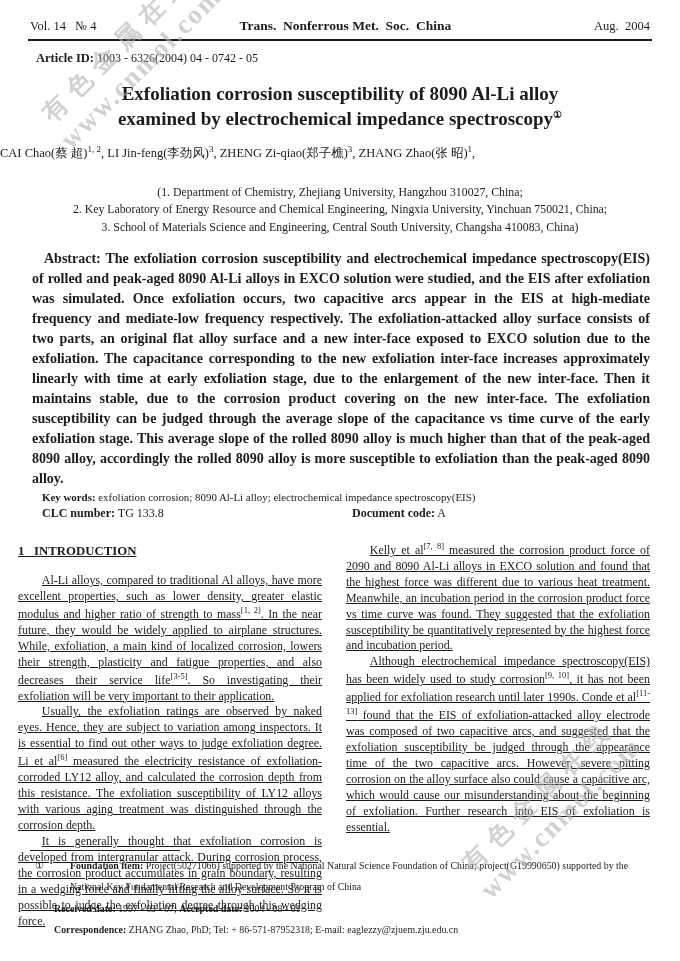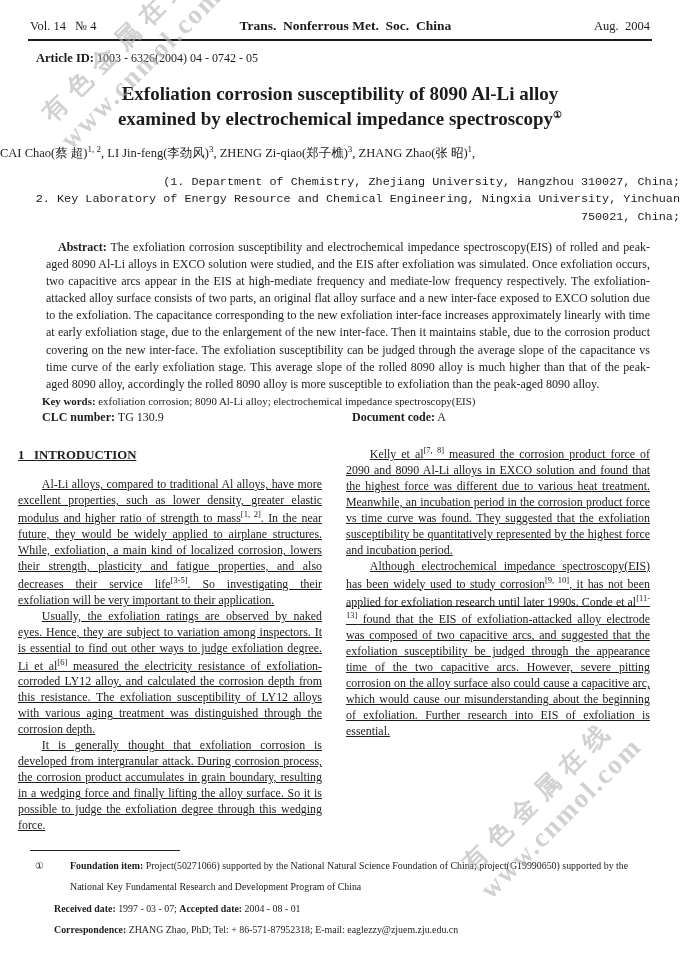--- a/index.html
+++ b/index.html
@@ -14,24 +14,24 @@
   .hdr .journal { font-weight:bold; font-size:13.5px; }
   .rule { border-top:2px solid #1b1b1b; margin:5px 28px 0 28px; height:0; }
   .article-id { margin:10px 36px 0 36px; font-size:12px; }
   .article-id b { font-size:12.5px; }
   
   .title { margin:16px 95px 0 95px; text-align:center; font-size:19px;
            font-weight:bold; line-height:1.3; }
   .title sup { font-size:10px; }
   .authors { margin-top:13px; font-size:12.5px; }
   .authors sup { font-size:9px; }
-  .affils { margin-top:11px; text-align:right; font-size:11.8px; line-height:1.5;font-family:Liberation Mono, monospace; }
+  .affils { margin-top:21px; text-align:center; font-size:11.8px; line-height:1.5; }
   
-  .abstract { margin:12px 30px 0 46px; font-size:12px; line-height:1.43;
-              text-align:justify; text-indent:12px; }
+  .abstract { margin:12px 30px 0 32px; font-size:14px; line-height:1.43;
+              text-align:justify; text-indent:12px;font-weight:bold; }
   .kw { margin:2px 30px 0 30px; font-size:10.9px; padding-left:12px; }
   .clc-row { margin:3px 30px 0 30px; font-size:12px; display:flex; }
   .clc-left { flex:0 0 50%; padding-left:12px; }
   
   .columns { display:flex; gap:24px; margin:20px 30px 0 18px; height:428px; overflow:hidden;text-decoration:underline; }
   .col { flex:1; font-size:11.9px; line-height:1.34; text-align:justify; }
   .col h2 { font-size:12.8px; margin:2px 0 13px 0; white-space:pre; font-weight:bold; }
   .col p { margin:0; text-indent:2em; }
   .col sup { font-size:8.5px; }
   
@@ -65,33 +65,34 @@
     <b>Article ID:</b><span> 1003 - 6326(2004) 04 - 0742 - 05</span>
   </div>
 
   <h1 class="title">Exfoliation corrosion susceptibility of 8090 Al-Li alloy examined by electrochemical impedance spectroscopy<sup>①</sup></h1>
 
   <div class="authors">CAI Chao(蔡  超)<sup>1, 2</sup>, LI Jin-feng(李劲风)<sup>3</sup>, ZHENG Zi-qiao(郑子樵)<sup>3</sup>, ZHANG Zhao(张  昭)<sup>1</sup>,</div>
 
   <div class="affils">
     <div>(1. Department of Chemistry, Zhejiang University, Hangzhou 310027, China;</div>
     <div>2. Key Laboratory of Energy Resource and Chemical Engineering, Ningxia University, Yinchuan 750021, China;</div>
+    <div>3. School of Materials Science and Engineering, Central South University, Changsha 410083, China)</div>
   </div>
 
   <p class="abstract">
     <b>Abstract:</b><span> The exfoliation corrosion susceptibility and electrochemical impedance spectroscopy(EIS) of rolled and peak-aged 8090 Al-Li alloys in EXCO solution were studied, and the EIS after exfoliation was simulated. Once exfoliation occurs, two capacitive arcs appear in the EIS at high-mediate frequency and mediate-low frequency respectively. The exfoliation-attacked alloy surface consists of two parts, an original flat alloy surface and a new inter-face exposed to EXCO solution due to the exfoliation. The capacitance corresponding to the new exfoliation inter-face increases approximately linearly with time at early exfoliation stage, due to the enlargement of the new inter-face. Then it maintains stable, due to the corrosion product covering on the new inter-face. The exfoliation susceptibility can be judged through the average slope of the capacitance vs time curve of the early exfoliation stage. This average slope of the rolled 8090 alloy is much higher than that of the peak-aged 8090 alloy, accordingly the rolled 8090 alloy is more susceptible to exfoliation than the peak-aged 8090 alloy.</span>
   </p>
 
   <div class="kw">
     <b>Key words:</b><span> exfoliation corrosion; 8090 Al-Li alloy; electrochemical impedance spectroscopy(EIS)</span>
   </div>
 
   <div class="clc-row">
     <span class="clc-left">
-      <b>CLC number:</b><span> TG 130.9</span>
+      <b>CLC number:</b><span> TG 133.8</span>
     </span>
     <span class="clc-right">
       <b>Document code:</b><span> A</span>
     </span>
   </div>
 
   <div class="columns">
     <div class="col">
       <h2>1   INTRODUCTION</h2>
       <p>Al-Li alloys, compared to traditional Al alloys, have more excellent properties, such as lower density, greater elastic modulus and higher ratio of strength to mass<sup>[1, 2]</sup>. In the near future, they would be widely applied to airplane structures. While, exfoliation, a main kind of localized corrosion, lowers their strength, plasticity and fatigue properties, and also decreases their service life<sup>[3-5]</sup>. So investigating their exfoliation will be very important to their application.</p>

